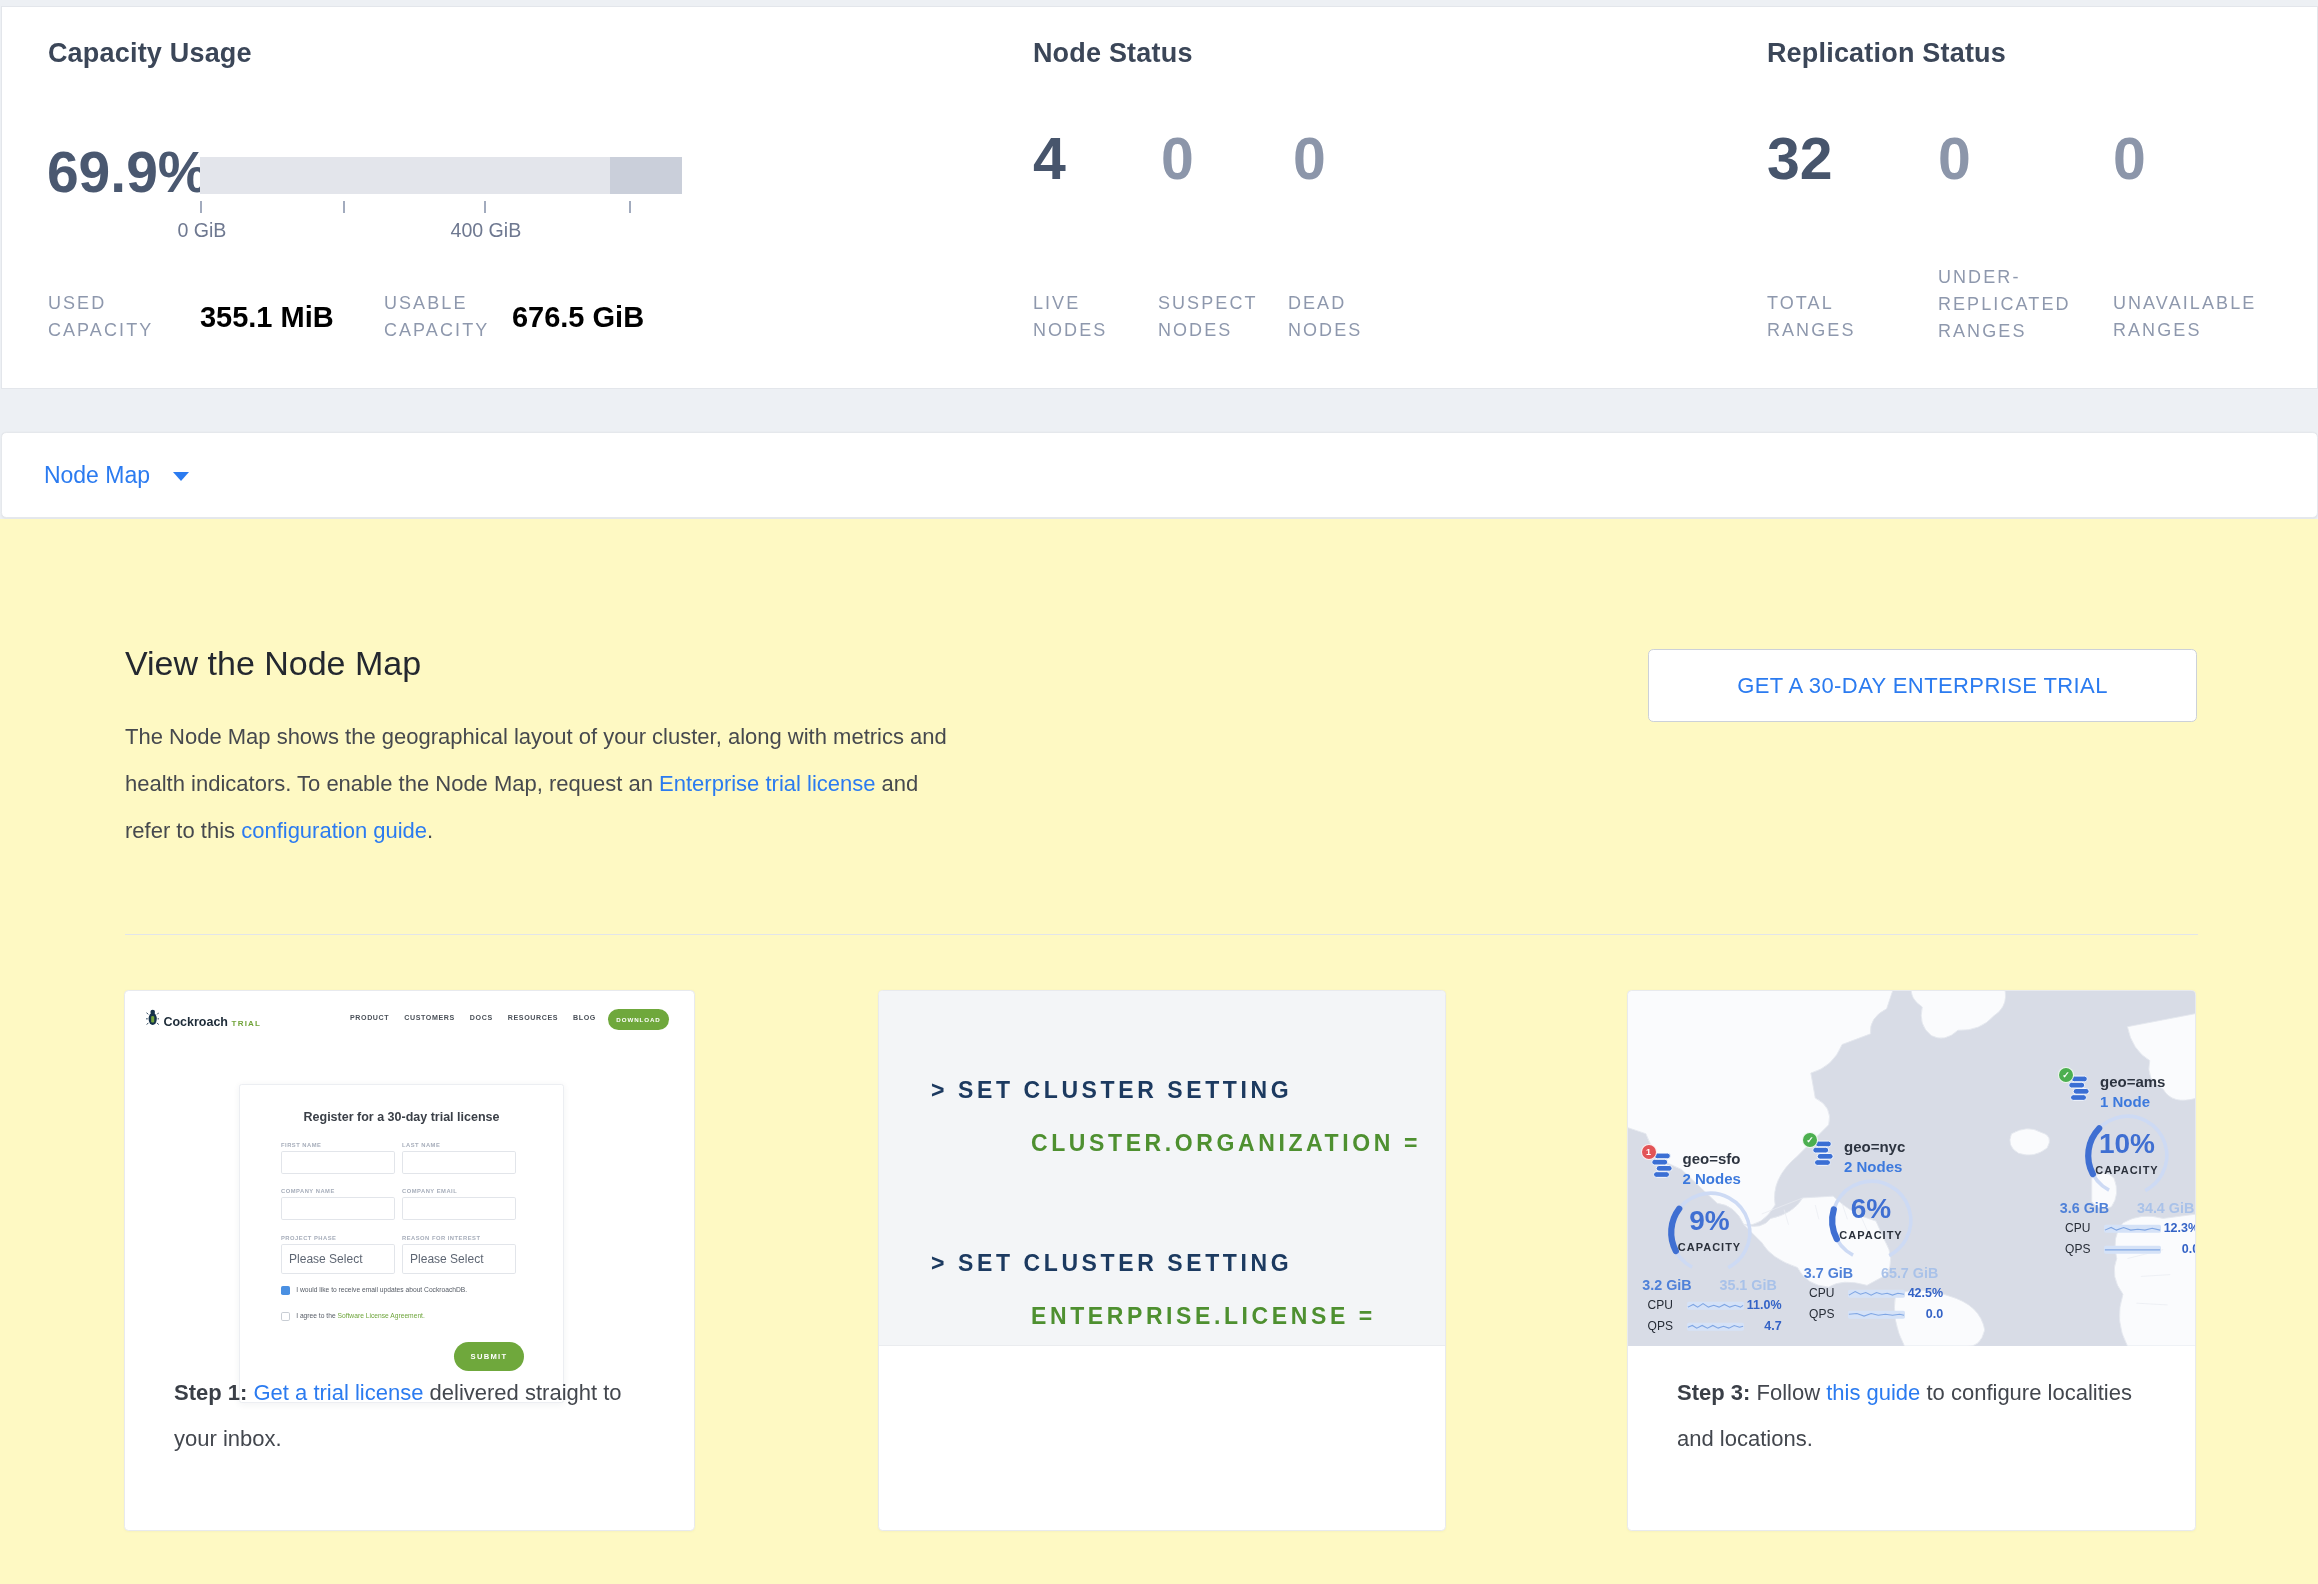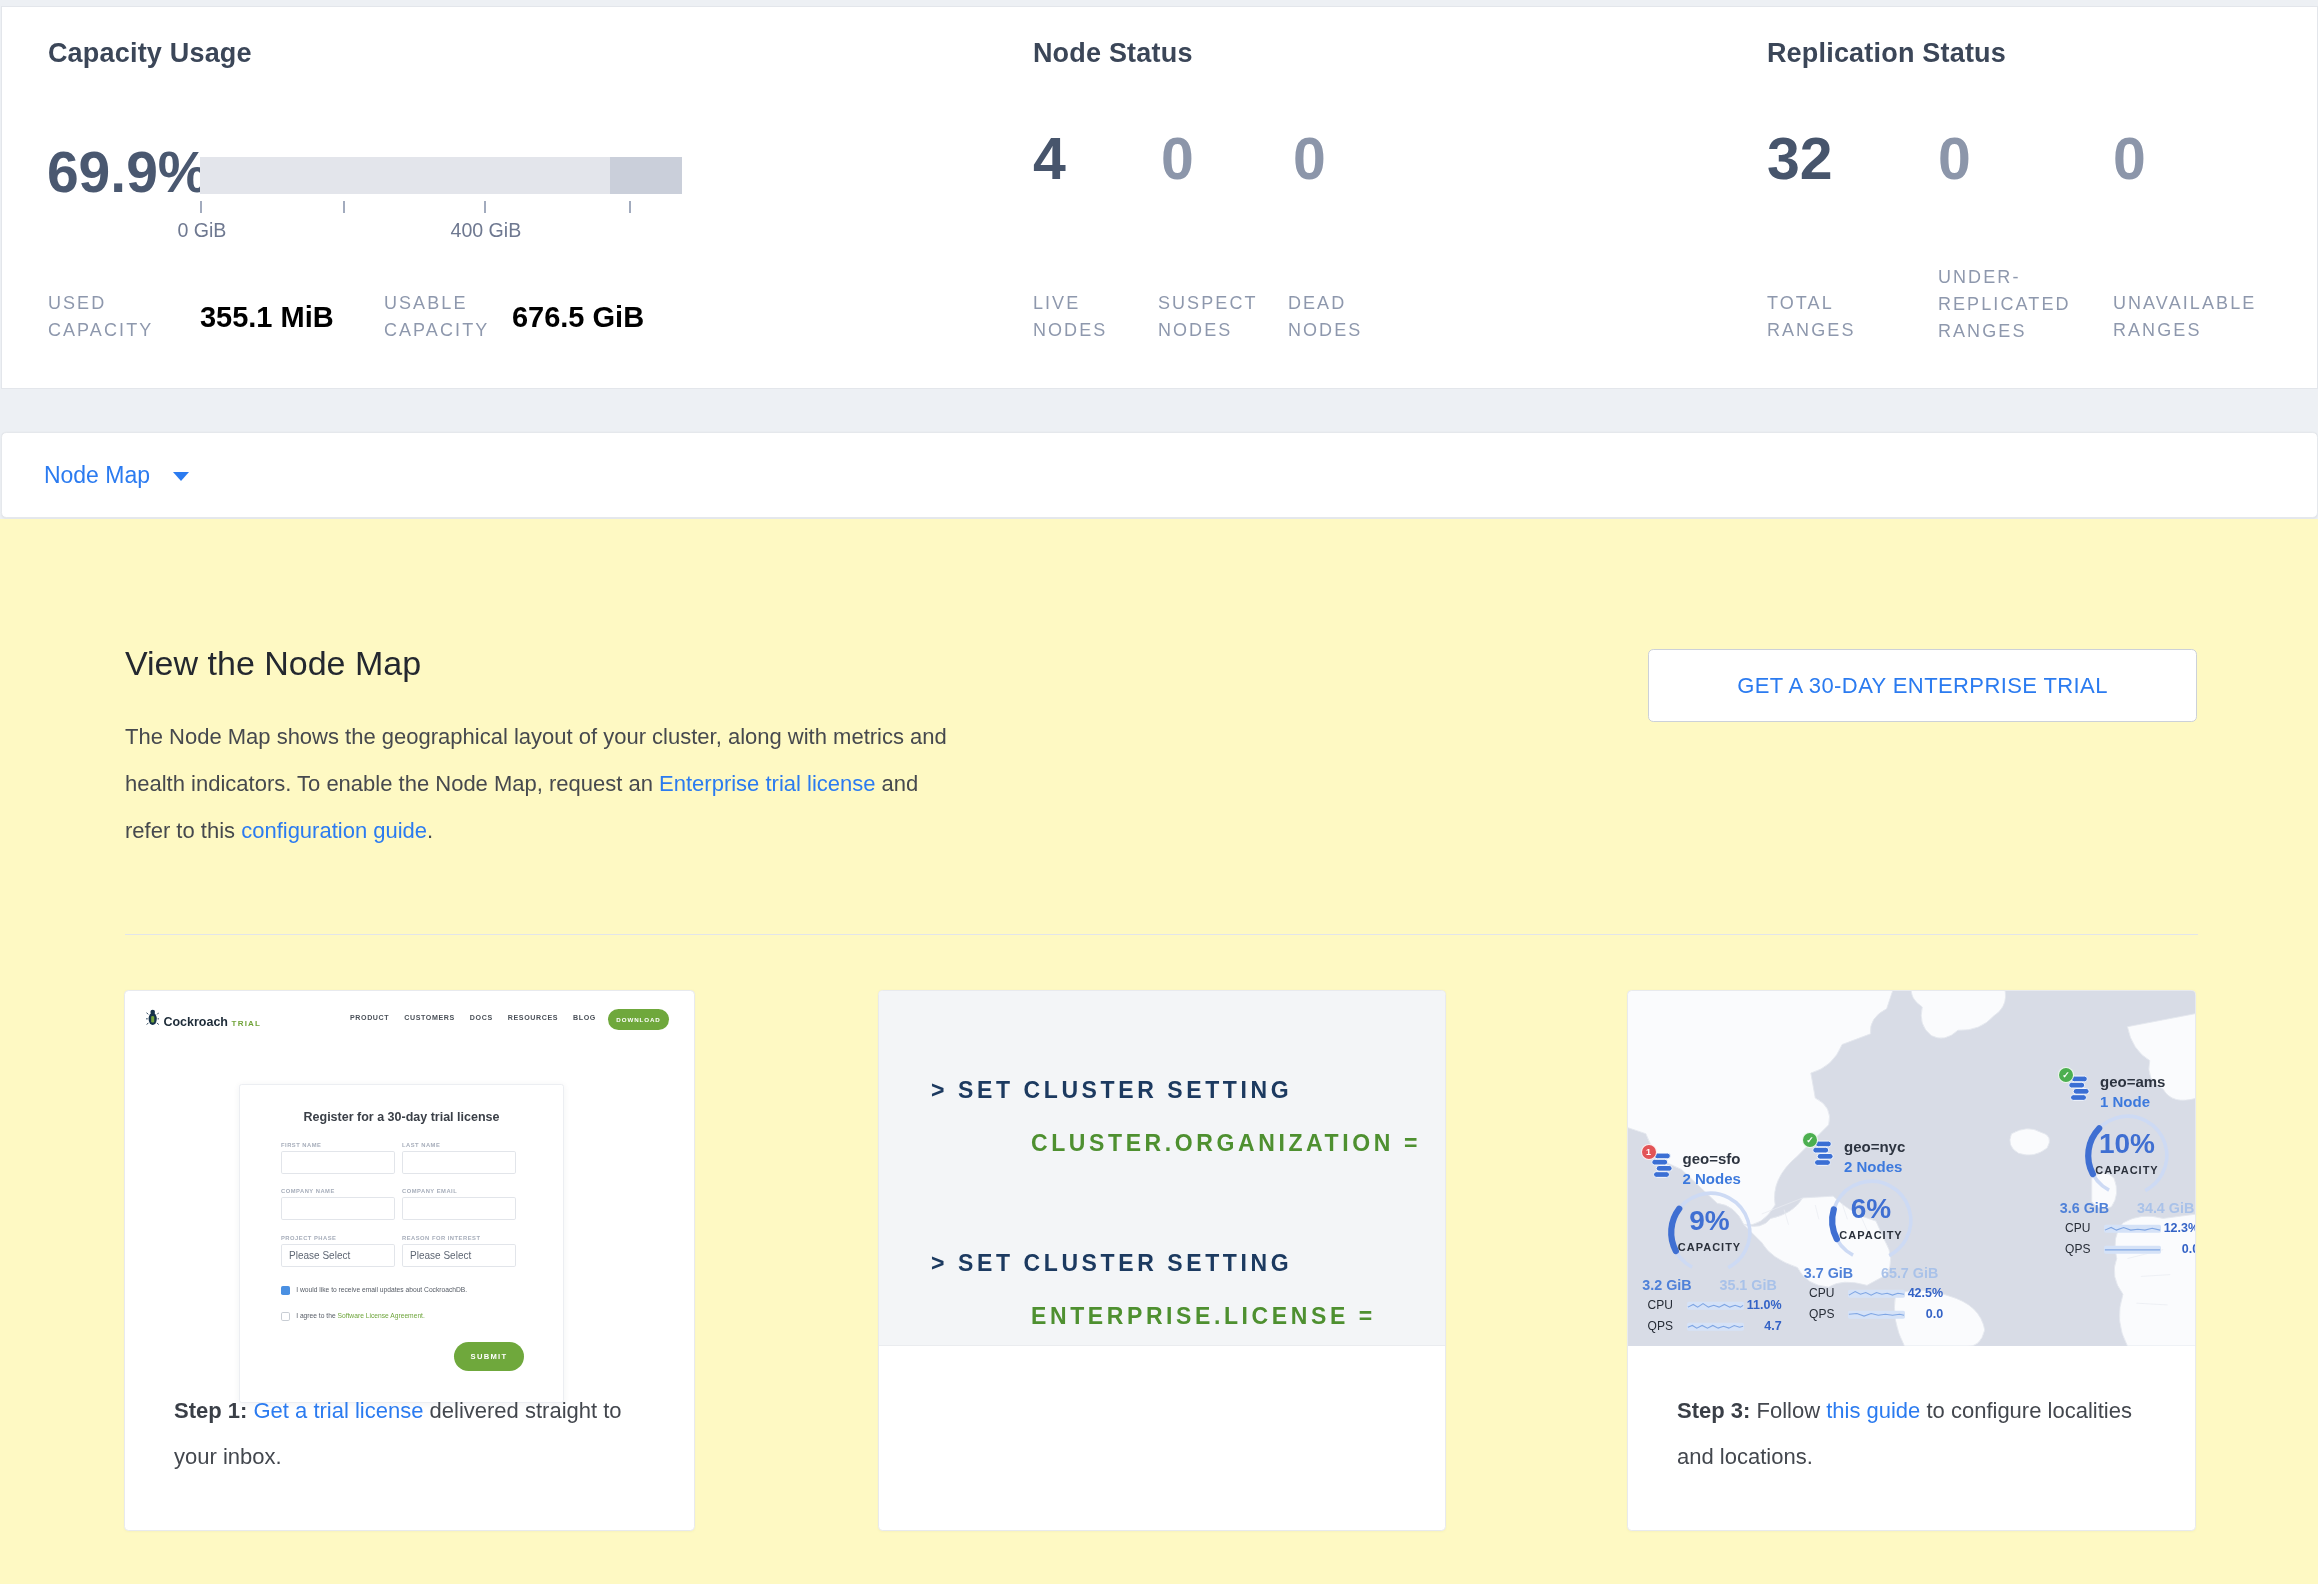--- a/index.html
+++ b/index.html
@@ -40,41 +40,41 @@
                border:0.9px solid #ccd1d9; border-radius:5.3px; font-family:"Liberation Sans",sans-serif;
                font-size:22px; font-weight:500; letter-spacing:0.4px; color:#2b7bf0; cursor:pointer; }
   .divider { position:absolute; left:125px; top:415px; width:2073px; height:0.9px; background:#e2e5ea; }
 
   
   .card { position:absolute; top:471px; height:541px; background:#ffffff;
           border:0.9px solid #e8eaee; border-radius:4.5px; box-shadow:0 0.9px 2.7px rgba(0,0,0,.03); overflow:hidden; }
   .card1 { left:124px; width:571px; }
   .card2 { left:878px; width:568px; }
   .card3 { left:1627px; width:569px; }
-  .caption { position:absolute; left:49px; top:397px; width:477px; font-size:22px; line-height:46px; color:#43474e; }
+  .caption { position:absolute; left:49px; top:379px; width:477px; font-size:22px; line-height:46px; color:#43474e; }
   .caption b { font-weight:700; color:#3a3f47; }
 
   
   .mini { position:absolute; inset:0; }
   .mini-logo { position:absolute; left:20.5px; top:18px; display:flex; align-items:baseline; }
   .mini-logo-name { font-size:12.5px; font-weight:800; color:#1d2b38; margin-left:4.5px; }
   .mini-logo-labs { font-size:8px; font-weight:800; color:#72a43b; letter-spacing:1.2px; margin-left:3.6px; }
   .mini-nav { position:absolute; right:98px; top:23px; display:flex; gap:15px; }
   .mini-nav span { font-size:7.1px; font-weight:700; letter-spacing:0.6px; color:#4a5058; }
   .mini-download { position:absolute; right:25px; top:18px; width:61px; height:20.5px; border-radius:10.7px;
                    background:#6fa83c; color:#fff; font-size:6.2px; font-weight:700; letter-spacing:0.9px;
                    display:flex; align-items:center; justify-content:center; }
   .mini-form { position:absolute; left:114px; top:93px; width:325px; height:319px; background:#fff;
                border:0.9px solid #eceef2; border-radius:2.7px; box-shadow:0 1.8px 7.1px rgba(40,50,70,.06); }
   .mini-form-title { position:absolute; left:0; right:0; top:25px; text-align:center;
                      font-size:12.5px; font-weight:600; color:#3a3f47; }
   .mf-label { position:absolute; font-size:5.8px; font-weight:700; letter-spacing:0.5px; color:#a6adba; }
   .mf-input { position:absolute; width:114px; height:23px; border:0.9px solid #e2e5ea; border-radius:1.8px; background:#fff; }
-  .mf-select { position:absolute; width:114px; height:23px; border:0.9px solid #e2e5ea; border-radius:1.8px;
-               background:#fff; font-size:10px; color:#5e6673; display:flex; align-items:center; padding-left:7.1px; }
+  .mf-select { position:absolute; width:114px; height:30px; border:0.9px solid #e2e5ea; border-radius:1.8px;
+               background:#fff; font-size:12px; color:#5e6673; display:flex; align-items:center; padding-left:7.1px; }
   .mf-check { position:absolute; display:flex; align-items:flex-start; left:41px; width:250px; }
   .mf-box { width:9px; height:9px; border-radius:1.8px; flex:none; margin-right:6.2px; margin-top:0.9px; }
   .mf-box.on { background:#4a90e2; }
   .mf-box.off { border:0.9px solid #c8cdd4; background:#fff; }
   .mf-check-text { font-size:6.7px; color:#555b65; line-height:10.7px; }
   .mf-green { color:#6ea53b; }
   .mf-submit { position:absolute; left:214px; top:257px; width:70px; height:29px; border-radius:15px;
                background:#6fa83c; color:#fff; font-size:7.6px; font-weight:700; letter-spacing:1.3px;
                display:flex; align-items:center; justify-content:center; }
 

